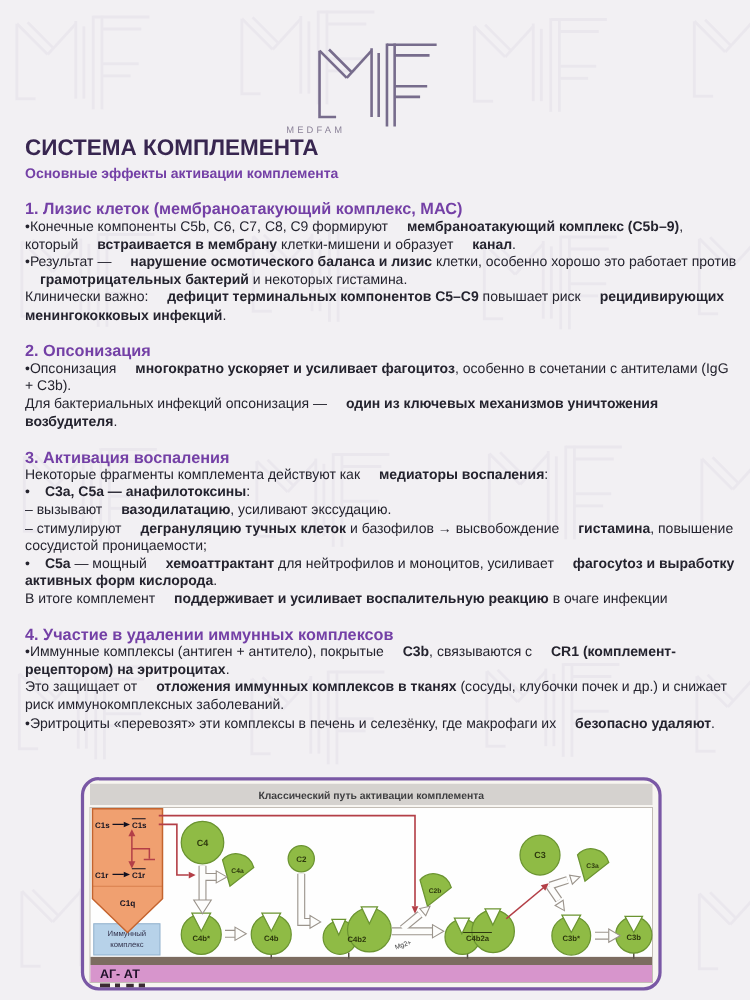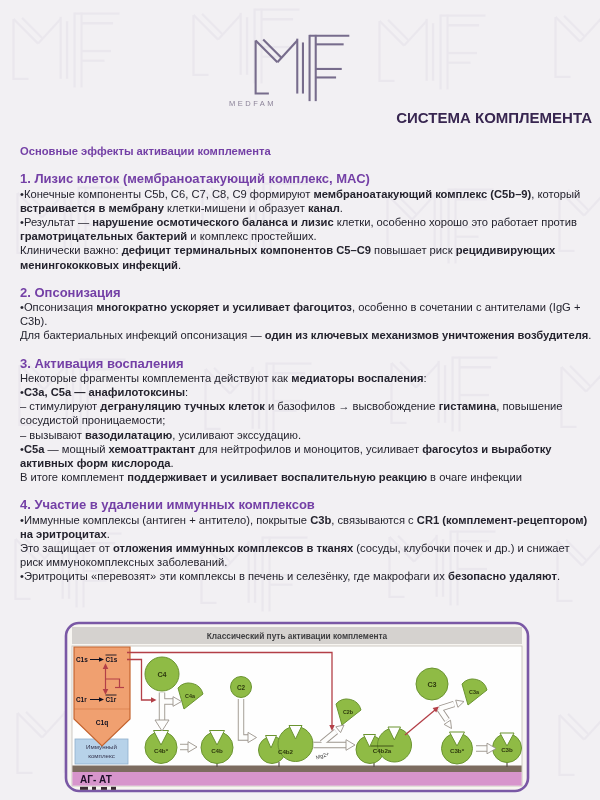--- a/index.html
+++ b/index.html
@@ -4,25 +4,25 @@
 <style>
   html,body{margin:0;padding:0;}
   .page{position:relative;width:600px;height:800px;background:#f2f0f3;overflow:hidden;
         font-family:"Liberation Sans",sans-serif;}
   .wm{position:absolute;opacity:0.05;color:#6d5b8e;pointer-events:none;}
   .logo-svg{position:absolute;left:249px;top:29px;width:106px;height:78px;color:#776c8c;}
   .brand{position:absolute;left:229px;top:99px;width:146px;
          font-size:7.5px;letter-spacing:2.5px;color:#8c8399;}
   .content{position:absolute;left:20px;top:111px;width:572px;color:#24232e;
            font-size:11.2px;line-height:14.2px;}
-  .title{font-size:15px;font-weight:bold;color:#382650;margin:0 0 19px 0;text-align:right;}
+  .title{font-size:18px;font-weight:bold;color:#382650;margin:0 0 7px 0;}
   .intro{color:#7440a6;font-weight:bold;margin:0;}
   .sec-h{font-size:13px;color:#7440a6;font-weight:bold;margin:14px 0 0 0;}
   .content p{margin:0;}
-  .content b{font-weight:bold;}
+  .content b{font-weight:bold;margin-left:12px;}
   .diagram{position:absolute;left:64px;top:621px;width:466px;height:172px;}
 </style>
 </head>
 <body>
 
 <div class="page">
 
   <svg width="0" height="0" style="position:absolute" aria-hidden="true">
     <defs>
       <symbol id="mf-mono" viewBox="0 0 112 82">
@@ -110,36 +110,36 @@
     </svg>
   <div class="brand">MEDFAM</div>
 
   <div class="content">
     <h1 class="title">СИСТЕМА КОМПЛЕМЕНТА</h1>
     <p class="intro">Основные эффекты активации комплемента</p>
 
     <section>
       <h2 class="sec-h">1. Лизис клеток (мембраноатакующий комплекс, МАС)</h2>
       <p><span>•Конечные компоненты C5b, C6, C7, C8, C9 формируют </span><b>мембраноатакующий комплекс (C5b–9)</b><span>, который </span><b>встраивается в мембрану</b><span> клетки-мишени и образует </span><b>канал</b><span>.</span></p>
-      <p><span>•Результат — </span><b>нарушение осмотического баланса и лизис</b><span> клетки, особенно хорошо это работает против </span><b>грамотрицательных бактерий</b><span> и комплекс простейших.</span></p>
+      <p><span>•Результат — </span><b>нарушение осмотического баланса и лизис</b><span> клетки, особенно хорошо это работает против </span><b>грамотрицательных бактерий</b><span> и некоторых гистамина.</span></p>
       <p><span>Клинически важно: </span><b>дефицит терминальных компонентов С5–С9</b><span> повышает риск </span><b>рецидивирующих менингококковых инфекций</b><span>.</span></p>
     </section>
 
     <section>
       <h2 class="sec-h">2. Опсонизация</h2>
       <p><span>•Опсонизация </span><b>многократно ускоряет и усиливает фагоцитоз</b><span>, особенно в сочетании с антителами (IgG + C3b).</span></p>
       <p><span>Для бактериальных инфекций опсонизация — </span><b>один из ключевых механизмов уничтожения возбудителя</b><span>.</span></p>
     </section>
 
     <section>
       <h2 class="sec-h">3. Активация воспаления</h2>
       <p><span>Некоторые фрагменты комплемента действуют как </span><b>медиаторы воспаления</b><span>:</span></p>
       <p><span>•</span><b>C3a, C5a — анафилотоксины</b><span>:</span></p>
+      <p><span>– вызывают </span><b>вазодилатацию</b><span>, усиливают экссудацию.</span></p>
       <p><span>– стимулируют </span><b>дегрануляцию тучных клеток</b><span> и базофилов → высвобождение </span><b>гистамина</b><span>, повышение сосудистой проницаемости;</span></p>
-      <p><span>– вызывают </span><b>вазодилатацию</b><span>, усиливают экссудацию.</span></p>
       <p><span>•</span><b>C5a</b><span> — мощный </span><b>хемоаттрактант</b><span> для нейтрофилов и моноцитов, усиливает </span><b>фагоcytoз и выработку активных форм кислорода</b><span>.</span></p>
       <p><span>В итоге комплемент </span><b>поддерживает и усиливает воспалительную реакцию</b><span> в очаге инфекции</span></p>
     </section>
 
     <section>
       <h2 class="sec-h">4. Участие в удалении иммунных комплексов</h2>
       <p><span>•Иммунные комплексы (антиген + антитело), покрытые </span><b>C3b</b><span>, связываются с </span><b>CR1 (комплемент-рецептором) на эритроцитах</b><span>.</span></p>
       <p><span>Это защищает от </span><b>отложения иммунных комплексов в тканях</b><span> (сосуды, клубочки почек и др.) и снижает риск иммунокомплексных заболеваний.</span></p>
       <p><span>•Эритроциты «перевозят» эти комплексы в печень и селезёнку, где макрофаги их </span><b>безопасно удаляют</b><span>.</span></p>
     </section>

